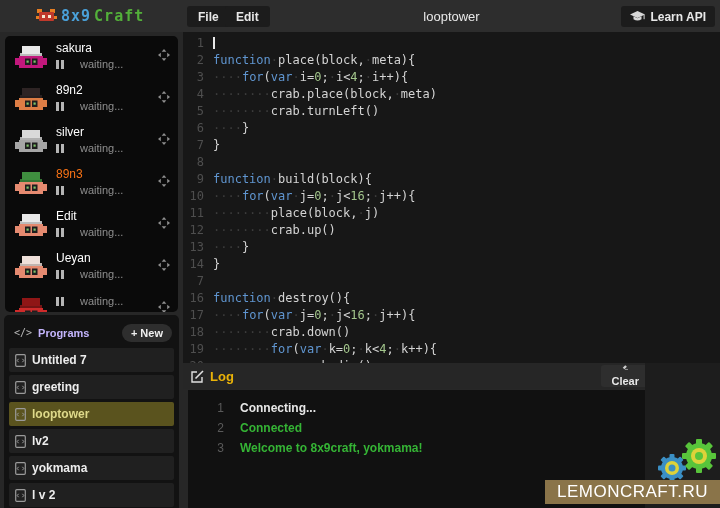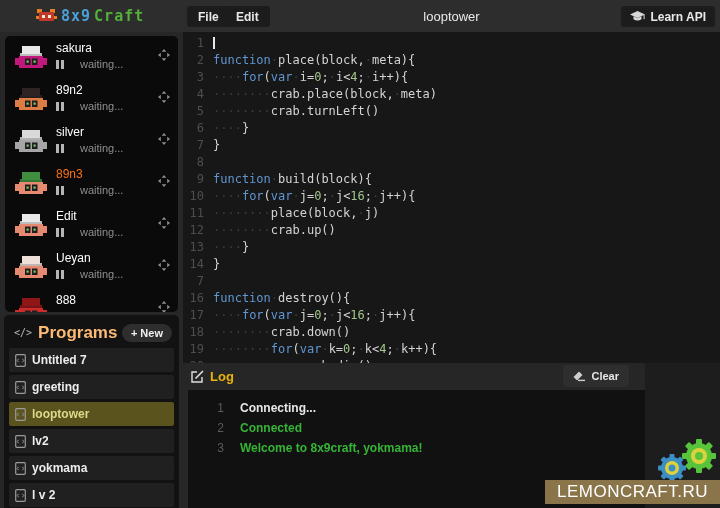--- a/index.html
+++ b/index.html
@@ -30,21 +30,21 @@
   .player-status { display:flex; align-items:center; gap:16px; margin-top:2px; }
   .pause-icon { display:inline-flex; gap:2px; }
   .pause-icon i { display:block; width:3px; height:9px; background:#b5b5b5; }
   .status-text { font-size:11px; color:#8e8e8e; }
   .tp-icon { flex:none; margin-top:6px; margin-right:2px; }
 
   .programs-panel { position:absolute; left:4px; top:283px; width:175px; height:193px; background:#121212;
                     border-radius:5px 5px 0 0; padding:5px 5px 0 5px; }
   .programs-header { height:25px; display:flex; align-items:center; padding:0 2px 0 5px; }
   .ph-icon { font-family:"DejaVu Sans Mono", monospace; font-size:10px; color:#bbb; margin-right:6px; }
-  .ph-label { font-size:17px; font-weight:bold; color:#fdba74; flex:1; }
+  .ph-label { font-size:11px; font-weight:bold; color:#c4b5fd; flex:1; }
   .new-btn { background:#2e2e2e; border-radius:9px; padding:3px 9px; font-size:11px; font-weight:bold; color:#f0f0f0; cursor:pointer; }
   .program-item { height:23px; margin-top:3px; background:#202020; border-radius:2px; display:flex; align-items:center;
                   padding:12px 6px; cursor:pointer; }
   .program-item.selected { background:var(--sel-bg); }
   .program-item .pi-label { font-size:12px; font-weight:bold; color:#ededed; margin-left:6px; }
   .program-item.selected .pi-label { color:var(--sel-text); }
 
   
   .editor { position:absolute; left:183px; top:32px; width:537px; height:331px; background:#171717; overflow:hidden;
             font-family:"DejaVu Sans Mono", monospace; font-size:12px; padding-top:3px; }
@@ -53,22 +53,22 @@
   .code-text { color:#d4d4d4; }
   .tok-k { color:var(--kw); }
   .tok-n { color:var(--num); }
   .ws { color:#3c3c3c; }
   .caret { display:inline-block; width:1.5px; height:12px; background:#e8e8e8; vertical-align:-2px; }
 
   
   .log-header { position:absolute; left:183px; top:363px; width:537px; height:26px; background:#262626;
                 display:flex; align-items:center; padding:0 8px; }
   .log-title { font-size:13px; font-weight:bold; color:#eab308; margin-left:6px; flex:1; }
-  .clear-btn { position:absolute; right:91px; top:2px; height:22px; background:#2e2e2e; border-radius:3px;
-               padding:0 10px; display:flex; align-items:center; gap:5px; color:#e8e8e8; font-size:11px; font-weight:bold; cursor:pointer; }
+  .clear-btn { position:absolute; right:71px; top:2px; height:22px; background:#2e2e2e; border-radius:3px;
+               padding:0 10px; display:flex; align-items:center; gap:5px; color:#e8e8e8; font-size:11px; font-weight:bold; cursor:pointer;flex-direction:column; }
   .log-box { position:absolute; left:188px; top:390px; width:457px; height:118px; background:#111; overflow:hidden; padding-top:8px; }
   .log-line { display:flex; height:20px; line-height:20px; font-size:12px; }
   .log-num { width:36px; flex:none; text-align:right; color:#5a5a5a; }
   .log-text { margin-left:16px; font-weight:bold; }
   .log-right-fill { position:absolute; left:645px; top:363px; width:75px; height:145px; background:#1d1d1d; }
 
   
   .gears { position:absolute; left:652px; top:436px; z-index:8; }
   .banner { position:absolute; left:545px; top:480px; width:175px; height:24px; background:var(--banner);
             z-index:9; display:flex; align-items:center; justify-content:center; }
@@ -286,21 +286,20 @@
      <rect x="27" y="13" width="5" height="7" fill="#cf2b2b"></rect>
      <rect x="4" y="11" width="24" height="12" fill="#cf2b2b"></rect>
      <rect x="7" y="1" width="18" height="8" fill="#8f1616"></rect>
      <rect x="5" y="8" width="22" height="3" fill="#8f1616" opacity="0.8"></rect>
      <rect x="10" y="13.5" width="5.5" height="6.5" fill="#1e1e1e"></rect>
      <rect x="17" y="13.5" width="5.5" height="6.5" fill="#1e1e1e"></rect>
      <rect x="11.5" y="15.5" width="2.2" height="2.2" fill="#7ec46a"></rect>
      <rect x="18.5" y="15.5" width="2.2" height="2.2" fill="#7ec46a"></rect>
    </svg></div>
         <div class="player-info">
-          <div class="player-name" style="color: rgb(255, 255, 255);">888</div>
           <div class="player-status">
             <span class="pause-icon">
               <i></i>
               <i></i>
             </span>
             <span class="status-text">waiting...</span>
           </div>
         </div>
         <div class="tp-icon"><svg width="12" height="12" viewBox="0 0 12 12" fill="#8f8f8f">
      <polygon points="6,0 8.3,2.8 3.7,2.8"></polygon>

